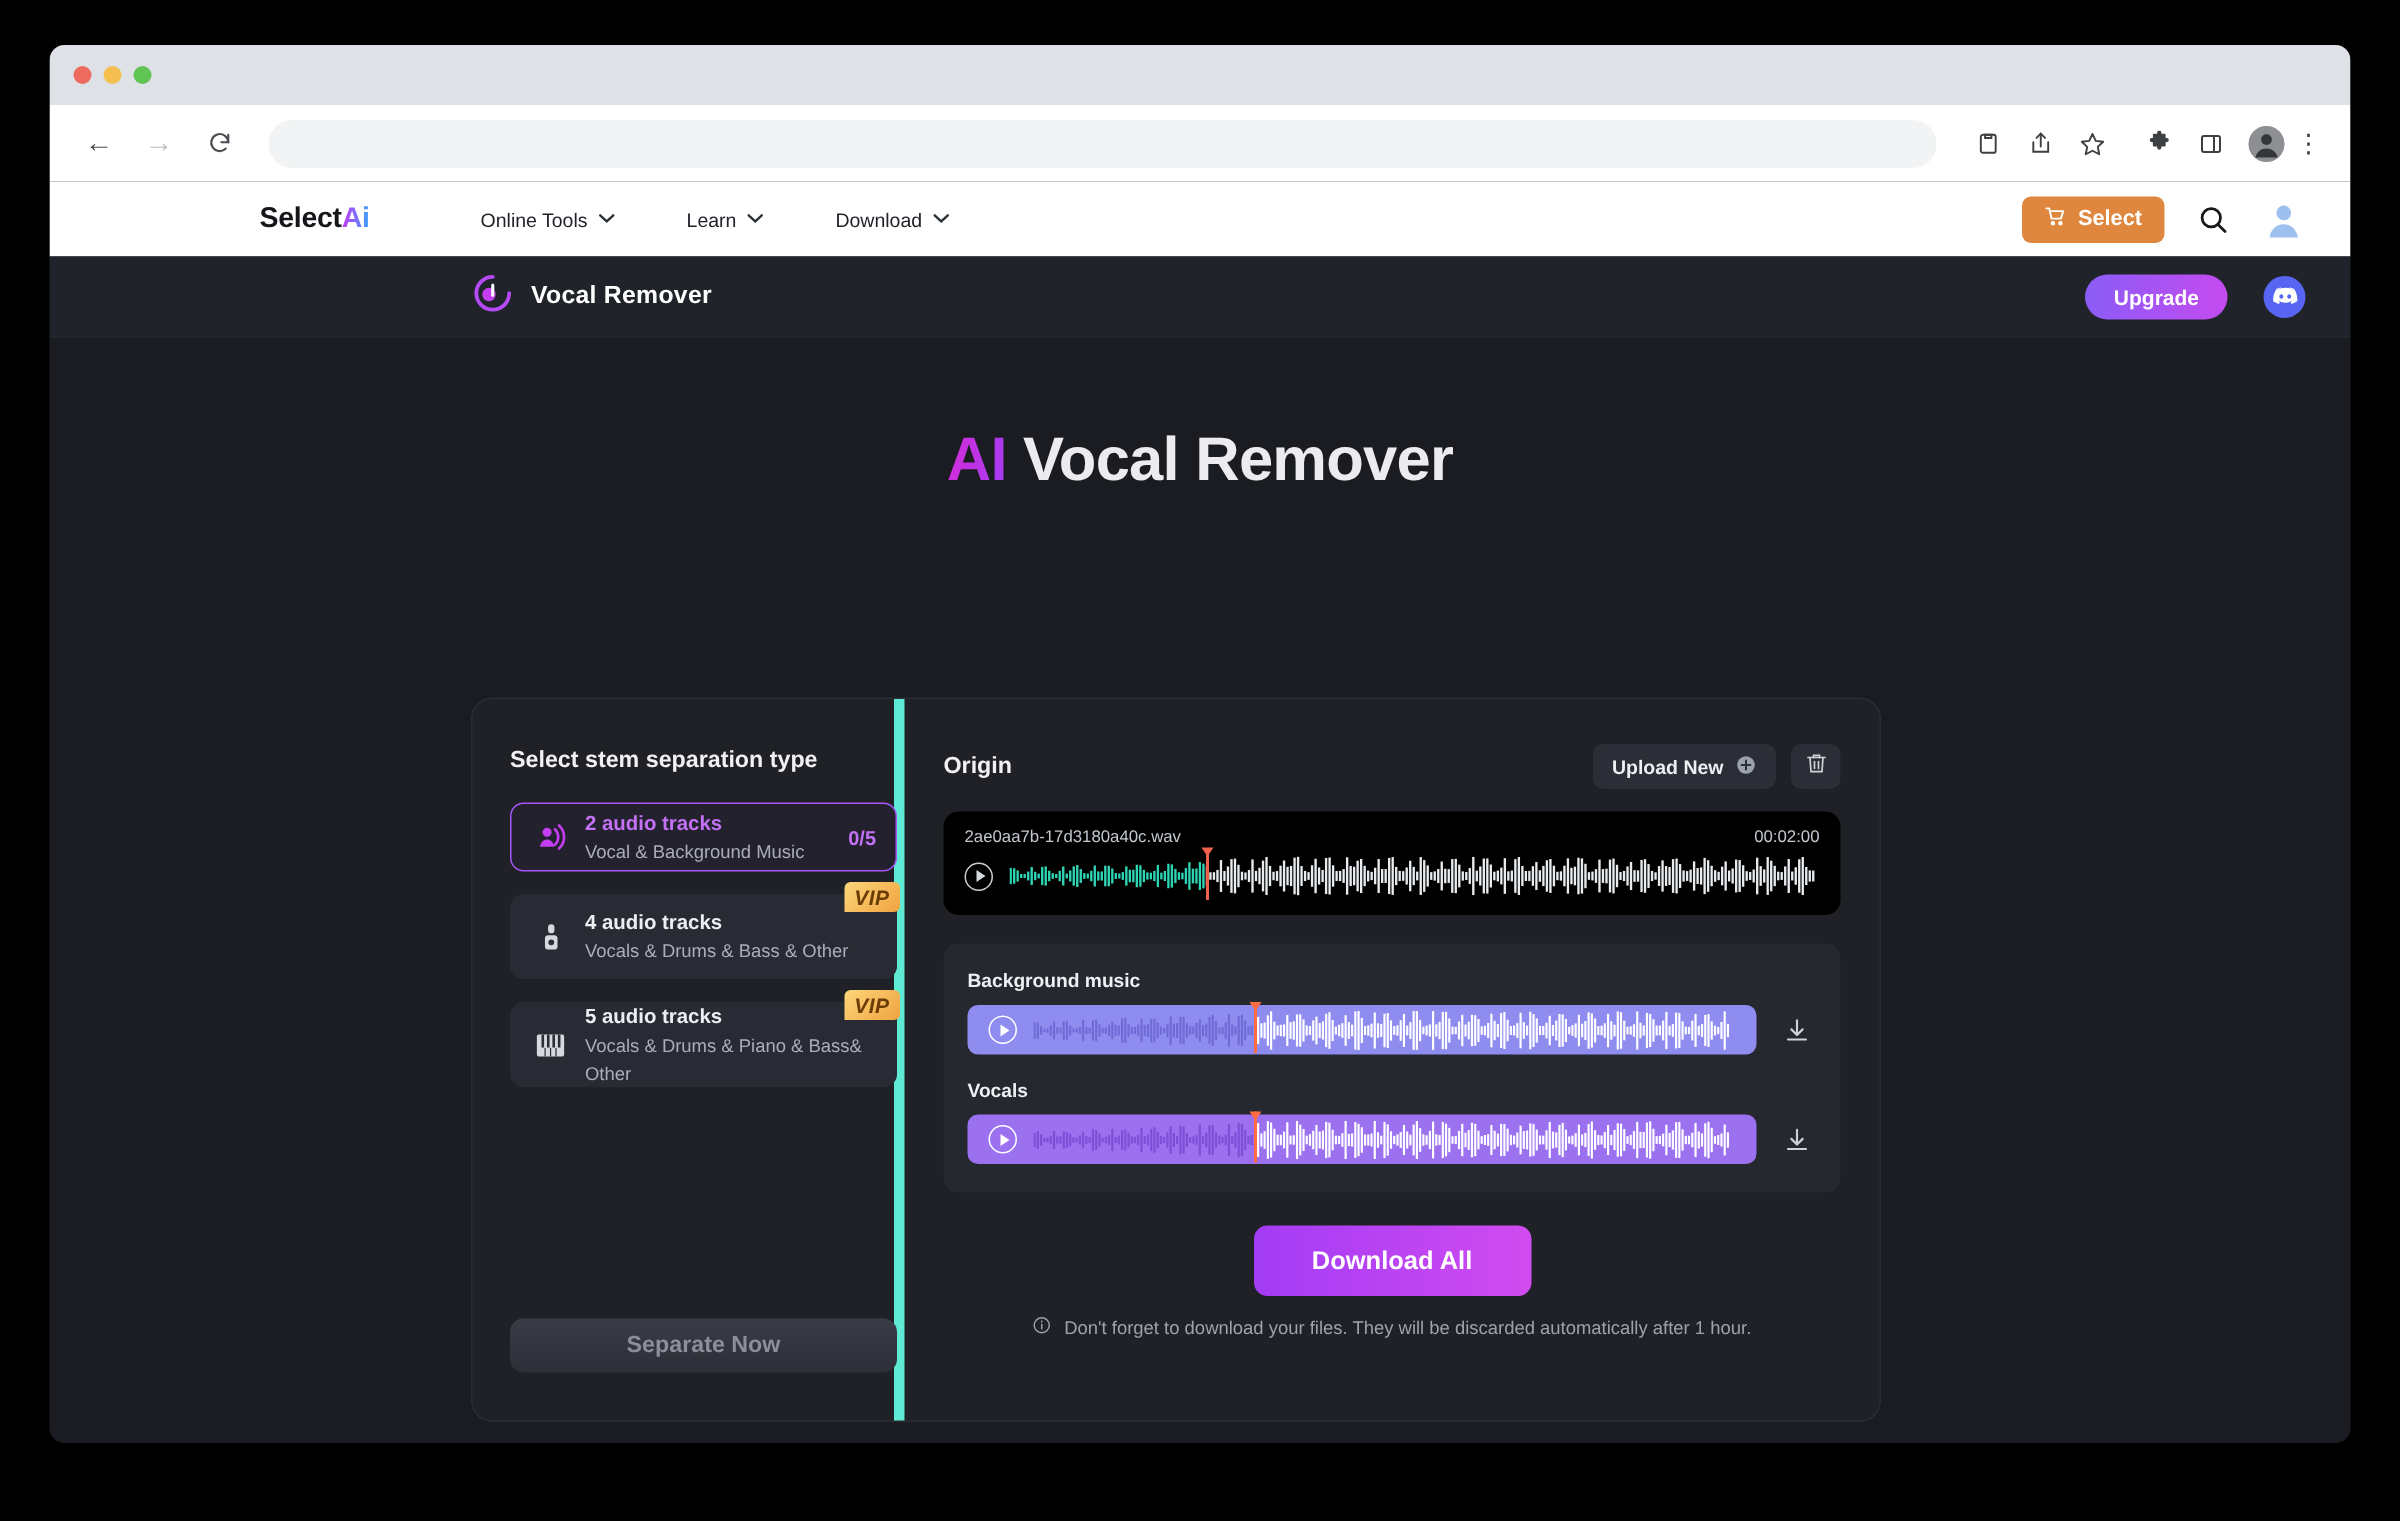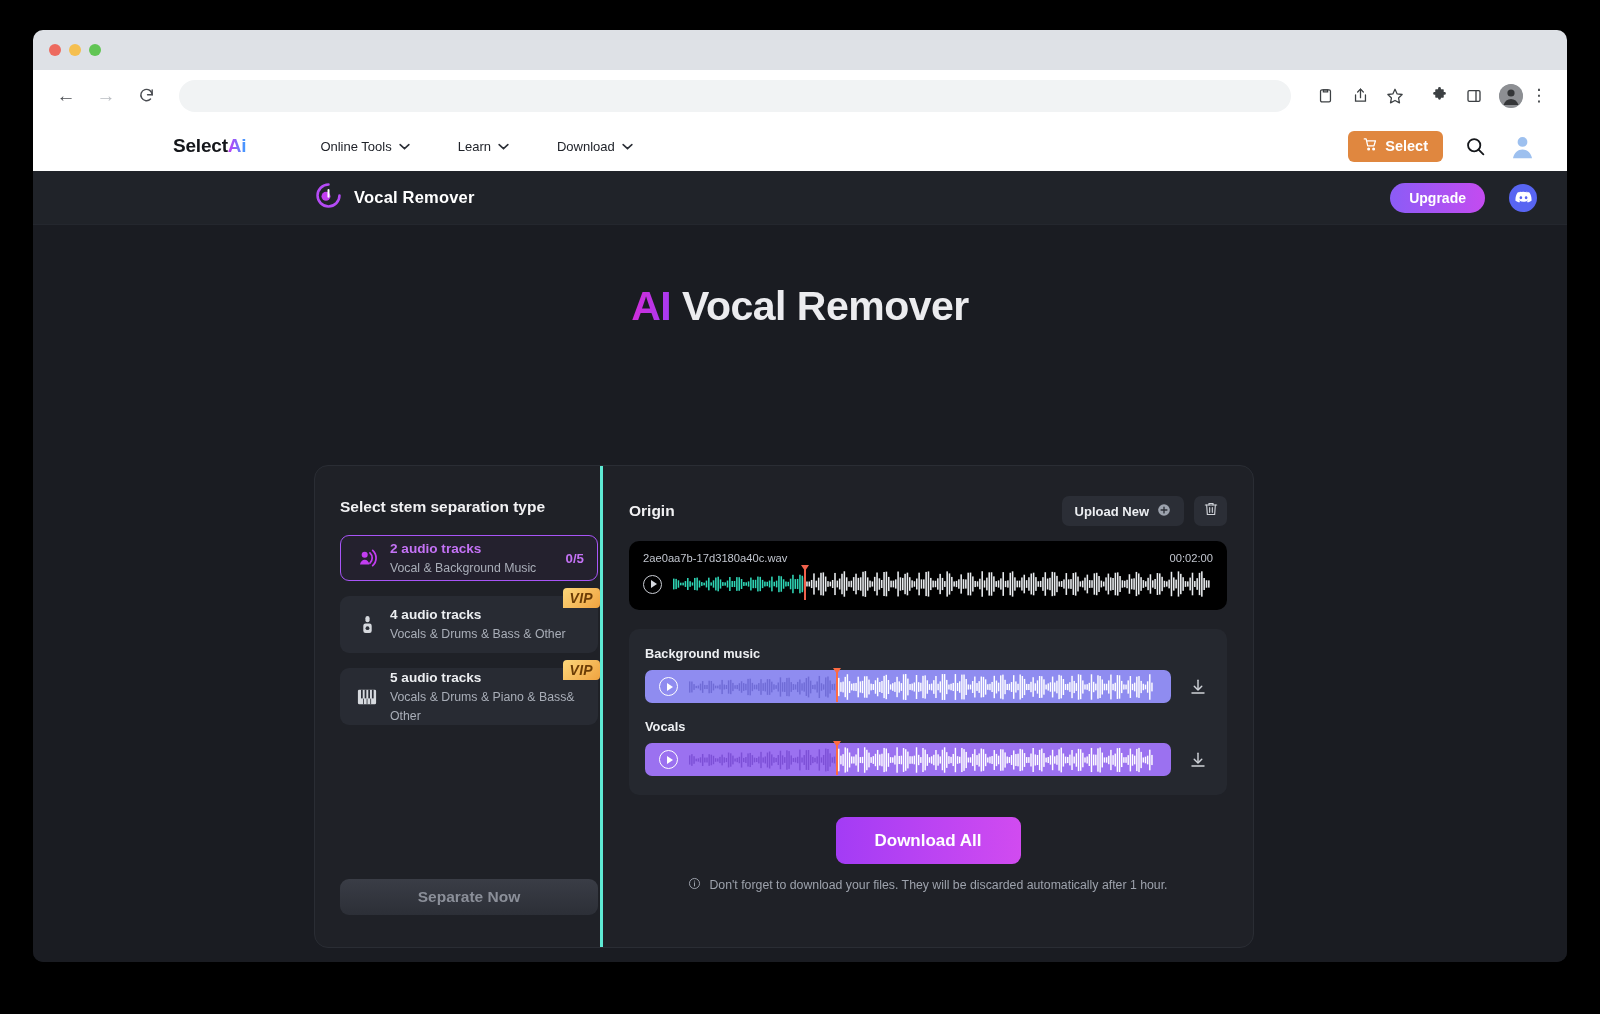--- a/index.html
+++ b/index.html
@@ -115,21 +115,21 @@
 
   
   .card {
     position: absolute; left: 281px; top: 294px;
     width: 940px; height: 483px;
     background: #1f2127; border: 1px solid #2a2d34;
     border-radius: 14px; display: flex;
   }
   .left-pane {
     width: 288px; padding: 32px 0 0 25px; position: relative;
-    border-right: 3px solid #5eead4;
+    border-right: 7px solid #5eead4;
     display: flex; flex-direction: column;
   }
   .pane-title { color: #f1f1f3; font-size: 15.5px; font-weight: 700; }
 
   .opt {
     margin-top: 15px; width: 258px; height: 57px;
     background: #282b33; border: 1px solid transparent; border-radius: 9px;
     display: flex; align-items: center; padding: 0 13px; position: relative;
   }
   .opt.first { height: 46px; margin-top: 19px; }

